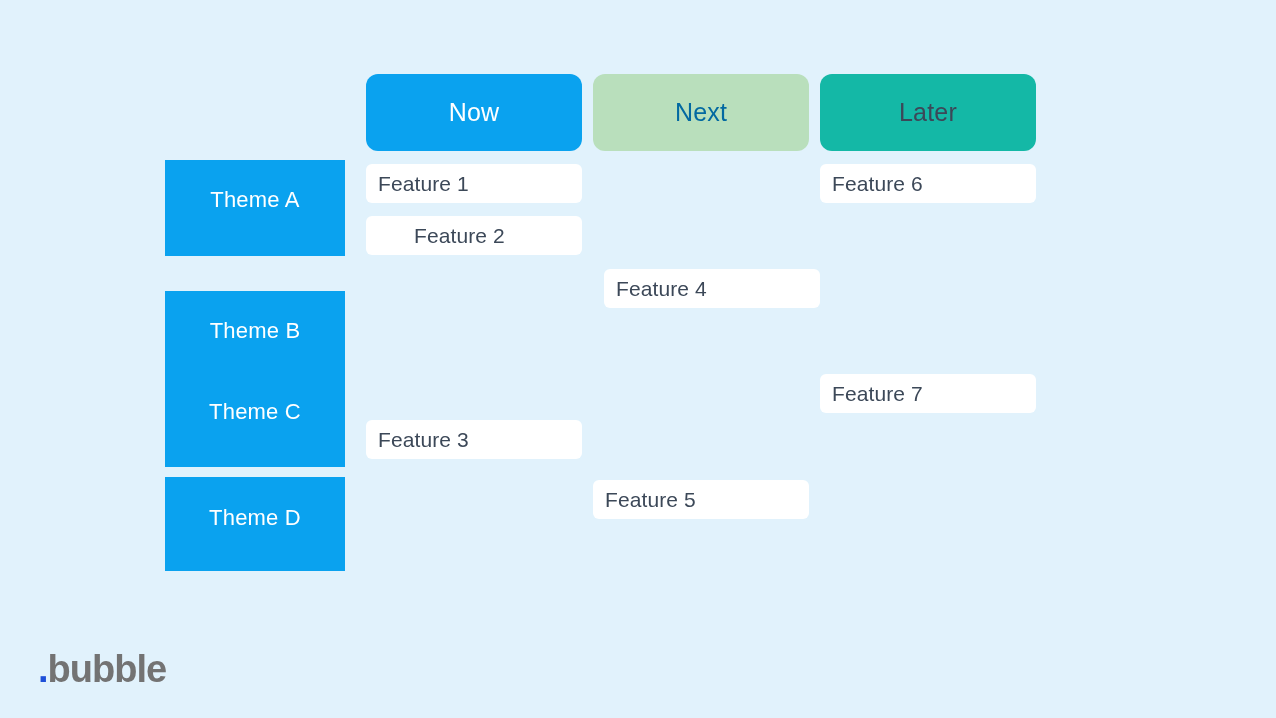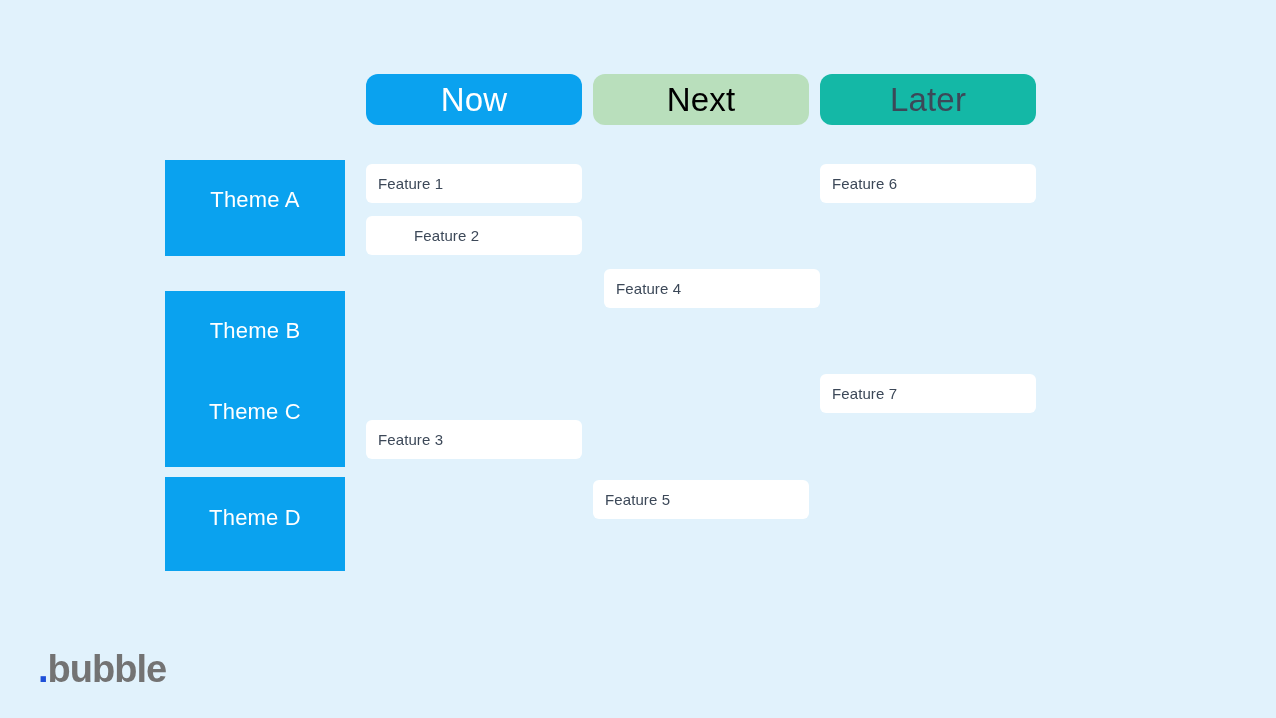--- a/index.html
+++ b/index.html
@@ -19,32 +19,32 @@
     position: absolute;
     left: 0;
     top: 0;
     width: 1276px;
     height: 718px;
   }
 
   
   .col-header {
     position: absolute;
-    height: 51px;
+    height: 77px;
     border-radius: 12px;
     display: flex;
     align-items: center;
     justify-content: center;
-    font-size: 33px;
+    font-size: 25px;
     font-weight: 400;
     letter-spacing: 0.2px;
     box-sizing: border-box;
   }
   .col-header.now   { left: 366px; top: 74px; width: 216px; background: #0aa2ef; color: #ffffff; }
-  .col-header.next  { left: 593px; top: 74px; width: 216px; background: #b9dfbc; color: #000000; }
+  .col-header.next  { left: 593px; top: 74px; width: 216px; background: #b9dfbc; color: #0369a1; }
   .col-header.later { left: 820px; top: 74px; width: 216px; background: #14b8a6; color: #3c4858; }
 
   
   .theme-block {
     position: absolute;
     left: 165px;
     width: 180px;
     background: #0aa2ef;
     border-radius: 0;
     color: #ffffff;
@@ -66,21 +66,21 @@
     position: absolute;
     width: 216px;
     height: 39px;
     background: #ffffff;
     border-radius: 6px;
     display: flex;
     align-items: center;
     padding-left: 12px;
     box-sizing: border-box;
     color: #3c4858;
-    font-size: 15px;
+    font-size: 21px;
     font-weight: 400;
     letter-spacing: 0.1px;
   }
 
   
   #logo {
     position: absolute;
     left: 38px;
     top: 650px;
     display: flex;

